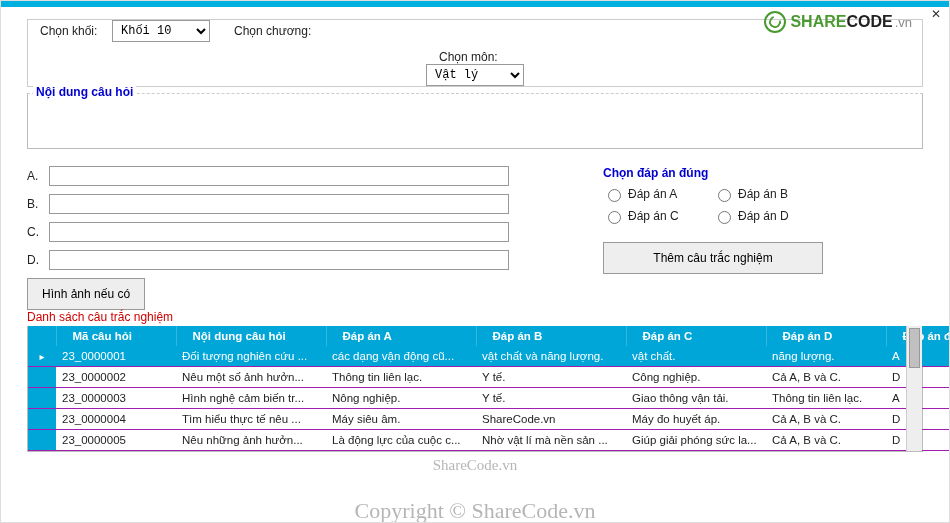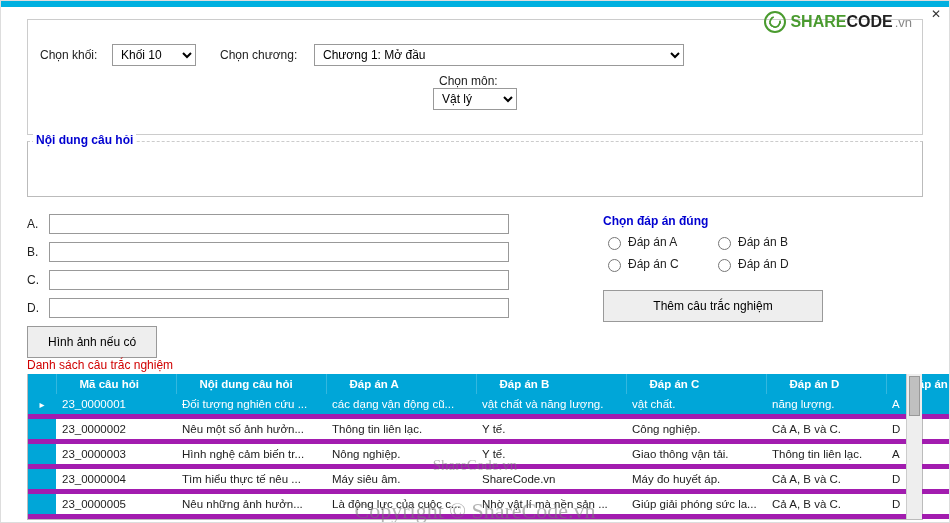--- a/index.html
+++ b/index.html
@@ -58,35 +58,35 @@
     padding: 12px 26px 0 26px;
   }
   h1 {
     font-size: 22px;
     font-weight: 300;
     margin: 0 0 18px 0;
     color: #222;
   }
   .filters {
     border: 1px solid #ccc;
-    padding: 24px 12px;
+    padding: 0 12px;
     margin-bottom: 6px;
   }
   .row { display: flex; align-items: center; margin-bottom: 8px; }
   .row:last-child { margin-bottom: 0; flex-direction: column; }
   .lbl { width: 72px; }
   select, input[type=text], textarea {
     font-family: inherit;
     font-size: 12px;
     padding: 2px 4px;
     border: 1px solid #999;
     background: #fff;
   }
   select { height: 22px; }
-  .sel-small { width: 84px; }
+  .sel-small { width: 98px; font-family: Liberation Mono, monospace; }
   .sel-wide { width: 370px; margin-left: 8px; }
   .lbl2 { margin-left: 24px; width: 86px; }
   .question-box {
     margin-top: 4px;
     position: relative;
   }
   .legend {
     color: #0000d0;
     font-weight: bold;
     font-size: 12px;
@@ -119,21 +119,21 @@
   .radio-grid {
     display: flex;
     flex-wrap: wrap;
     gap: 6px 20px;
     width: 220px;
   }
   .radio-item { display: flex; align-items: center; gap: 4px; width: 90px; }
   .btn {
     border: 1px solid #999;
     background: #eee;
-    padding: 8px 20px;
+    padding: 8px 14px;
     font-size: 12px;
     cursor: pointer;
   }
   .btn-img { }
   .btn-add { width: 220px; text-align: center; margin-top: 18px; }
   .list-title { color: #d00000; font-weight: normal; margin-bottom: 2px; }
   .grid-wrap {
     border: 1px solid #bbb;
     border-top: none;
     position: relative;
@@ -144,27 +144,27 @@
     width: calc(100% - 16px);
     border-collapse: collapse;
     table-layout: fixed;
     font-size: 11.5px;
   }
   th {
     background: #00a6d8;
     color: #fff;
     font-weight: bold;
     text-align: left;
-    padding: 4px 23px;
+    padding: 4px 16px;
     border-right: 1px solid rgba(255,255,255,0.2);
     white-space: nowrap;
   }
   td {
     padding: 4px 6px;
-    border-bottom: 5px solid #a21caf;
+    border-bottom: 1px solid #a21caf;
     white-space: nowrap;
     overflow: hidden;
     text-overflow: ellipsis;
   }
   tr.sel td {
     background: #00a6d8;
     color: #fff;
   }
   .rowhdr { width: 28px; background:#00a6d8; }
   .rowhdr-cell { background:#00a6d8; text-align:center; color:#fff; }
@@ -200,21 +200,20 @@
     <span class="gy">.vn</span>
 </div>
 
 <div class="container">
 
   <div class="filters">
     <div class="row">
       <span class="lbl">Chọn khối:</span>
       <select class="sel-small"><option>Khối 10</option></select>
       <span class="lbl2">Chọn chương:</span>
-      <select class="sel-wide"><option>Chương 1: Mở đầu</option></select>
     </div>
     <div class="row">
       <span class="lbl">Chọn môn:</span>
       <select class="sel-small"><option>Vật lý</option></select>
     </div>
   </div>
 
   <div class="question-box">
     <span class="legend">Nội dung câu hỏi</span>
     <textarea class="question-area" style=""></textarea>

